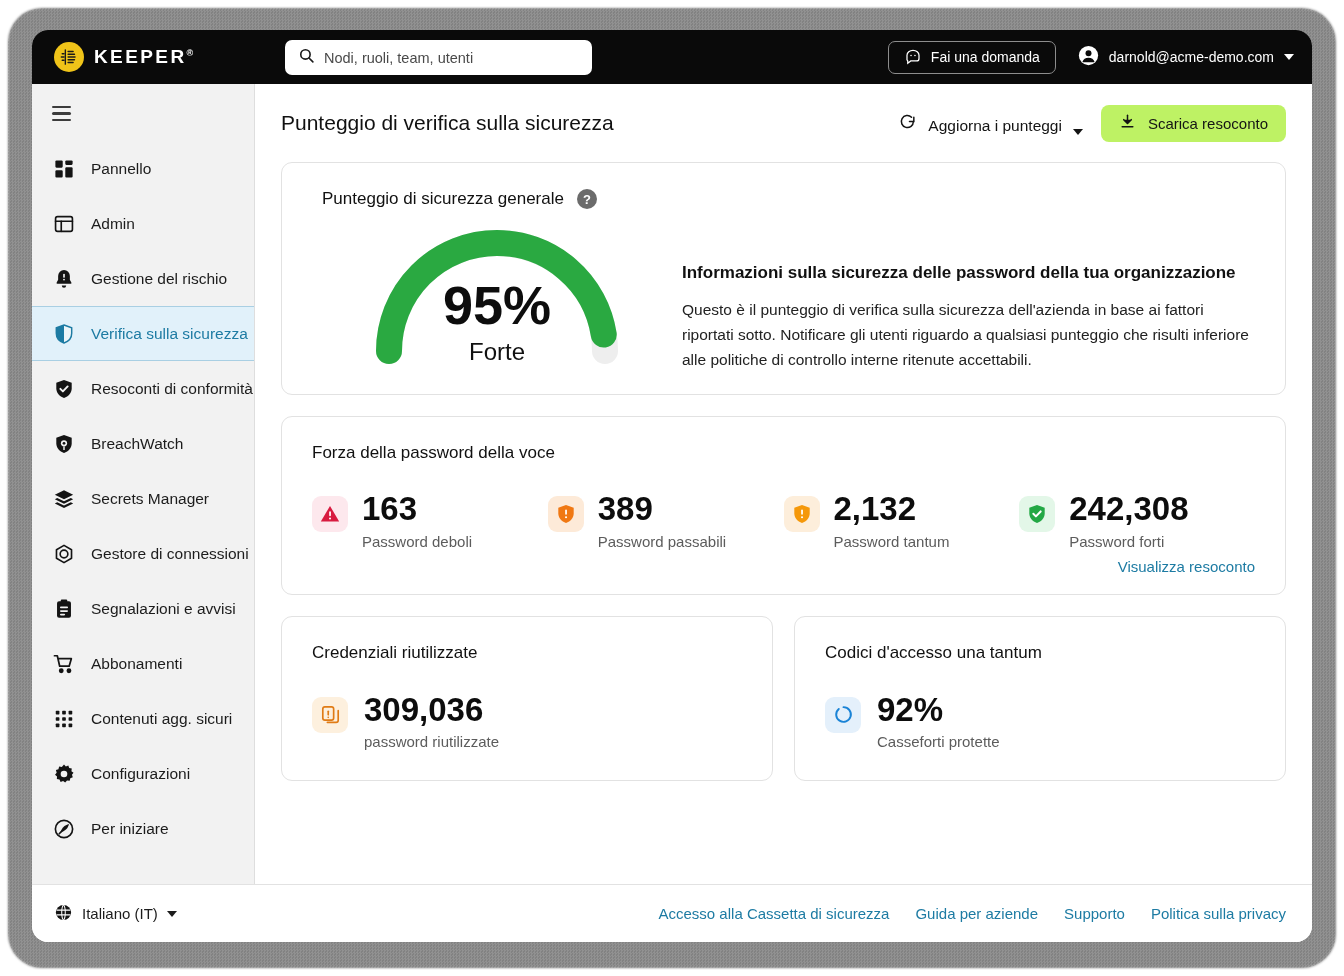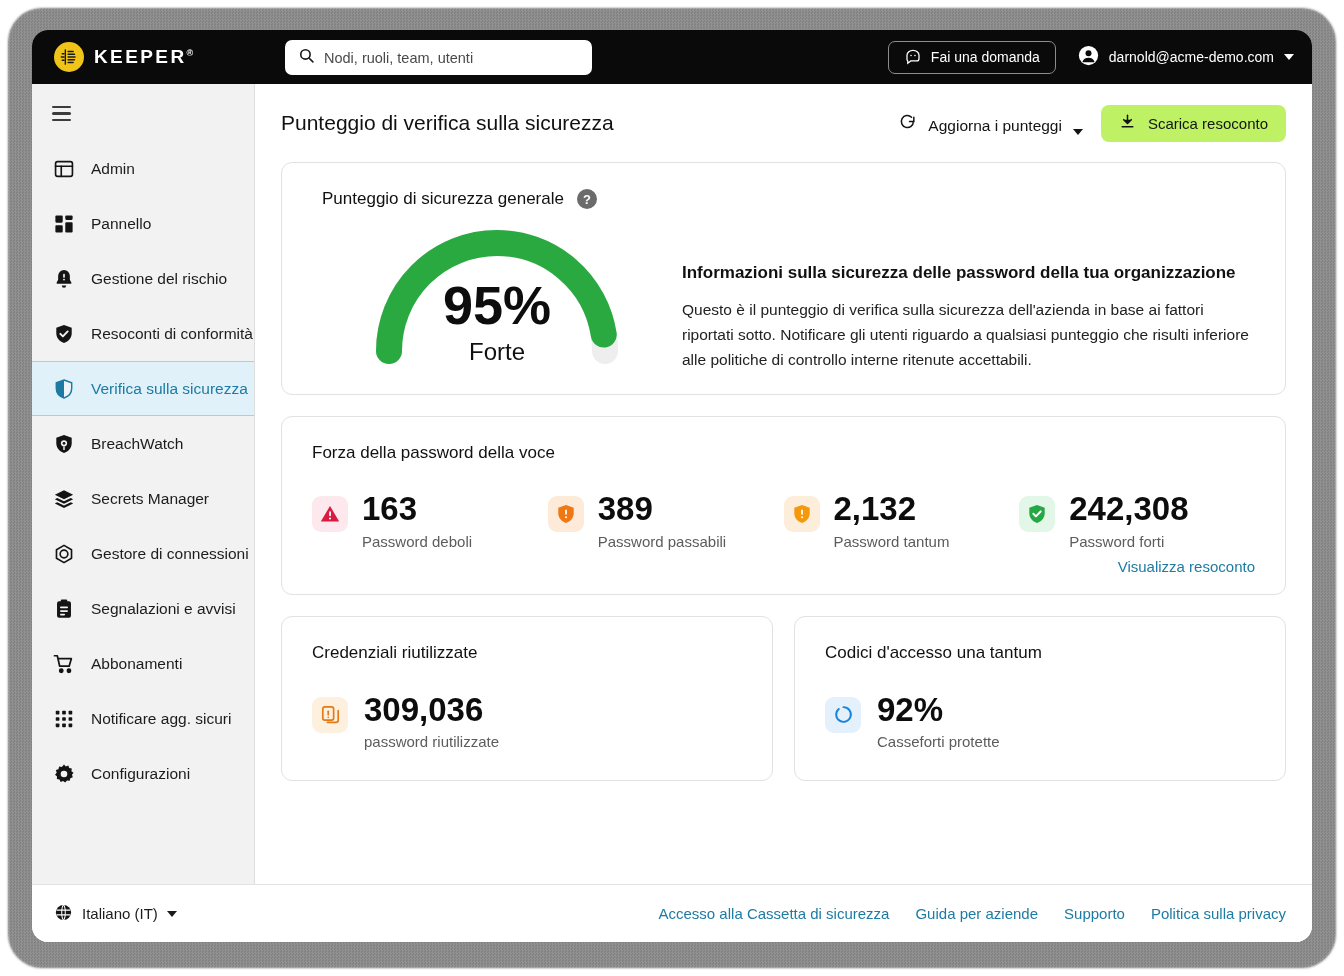--- a/index.html
+++ b/index.html
@@ -317,68 +317,68 @@
 
       <div class="sidebar">
         <div class="hamburger">
           <span></span>
             <span></span>
             <span></span>
         </div>
         <div class="nav" id="nav">
             <div class="nav-item">
               <span class="ico">
-                <svg width="22" height="22" viewBox="0 0 24 24" fill="none" stroke="#141414" stroke-width="1.8" stroke-linecap="round" stroke-linejoin="round">
-                  <rect x="2.8" y="4" width="18.4" height="16" rx="2.2"></rect>
-                  <path d="M2.8 9h18.4"></path>
-                  <path d="M9 9v11"></path>
-                </svg>
-              </span>
-              <span>Admin</span>
-            </div>
-            <div class="nav-item">
-              <span class="ico">
                 <svg width="22" height="22" viewBox="0 0 24 24" fill="#141414">
                   <rect x="2.6" y="2.6" width="8" height="8" rx="1.2"></rect>
                   <rect x="13.4" y="2.6" width="8" height="5" rx="1.2"></rect>
                   <rect x="13.4" y="10.2" width="8" height="11.2" rx="1.2"></rect>
                   <rect x="2.6" y="13.4" width="8" height="8" rx="1.2"></rect>
                 </svg>
               </span>
               <span>Pannello</span>
             </div>
             <div class="nav-item">
               <span class="ico">
+                <svg width="22" height="22" viewBox="0 0 24 24" fill="none" stroke="#141414" stroke-width="1.8" stroke-linecap="round" stroke-linejoin="round">
+                  <rect x="2.8" y="4" width="18.4" height="16" rx="2.2"></rect>
+                  <path d="M2.8 9h18.4"></path>
+                  <path d="M9 9v11"></path>
+                </svg>
+              </span>
+              <span>Admin</span>
+            </div>
+            <div class="nav-item">
+              <span class="ico">
                 <svg width="22" height="22" viewBox="0 0 24 24" fill="#141414">
                   <path d="M12 2.2a6.4 6.4 0 0 1 6.4 6.4v4.2l1.6 3.1a.9.9 0 0 1-.8 1.3H4.8a.9.9 0 0 1-.8-1.3l1.6-3.1V8.6A6.4 6.4 0 0 1 12 2.2z"></path>
                   <path d="M9.6 19.1h4.8a2.4 2.4 0 0 1-4.8 0z"></path>
                   <rect x="11.1" y="6.2" width="1.8" height="4.6" rx="0.9" fill="#f2f2f2"></rect>
                   <circle cx="12" cy="12.6" r="1" fill="#f2f2f2"></circle>
                 </svg>
               </span>
               <span>Gestione del rischio</span>
             </div>
-            <div class="nav-item">
-              <span class="ico">
-                <svg width="22" height="22" viewBox="0 0 24 24">
-                  <path d="M12 2.2 20.4 5.3v6c0 5.3-3.5 9-8.4 10.5C7.1 20.3 3.6 16.6 3.6 11.3v-6z" fill="#141414"></path>
-                  <path d="m8 11.8 2.8 2.8 5.2-5.4" fill="none" stroke="#f2f2f2" stroke-width="2.1" stroke-linecap="round" stroke-linejoin="round"></path>
-                </svg>
-              </span>
-              <span>Resoconti di conformità</span>
-            </div>
             <div class="nav-item active">
               <span class="ico">
                 <svg width="22" height="22" viewBox="0 0 24 24">
                   <path d="M12 2.2 20.4 5.3v6c0 5.3-3.5 9-8.4 10.5C7.1 20.3 3.6 16.6 3.6 11.3v-6z" fill="#1d7ba3"></path>
                   <path d="M12 2.2 20.4 5.3v6c0 5.3-3.5 9-8.4 10.5z" fill="#ffffff" opacity="0.92"></path>
                   <path d="M12 2.2 20.4 5.3v6c0 5.3-3.5 9-8.4 10.5C7.1 20.3 3.6 16.6 3.6 11.3v-6z" fill="none" stroke="#1d7ba3" stroke-width="1.6"></path>
                 </svg>
               </span>
               <span>Verifica sulla sicurezza</span>
+            </div>
+            <div class="nav-item">
+              <span class="ico">
+                <svg width="22" height="22" viewBox="0 0 24 24">
+                  <path d="M12 2.2 20.4 5.3v6c0 5.3-3.5 9-8.4 10.5C7.1 20.3 3.6 16.6 3.6 11.3v-6z" fill="#141414"></path>
+                  <path d="m8 11.8 2.8 2.8 5.2-5.4" fill="none" stroke="#f2f2f2" stroke-width="2.1" stroke-linecap="round" stroke-linejoin="round"></path>
+                </svg>
+              </span>
+              <span>Resoconti di conformità</span>
             </div>
             <div class="nav-item">
               <span class="ico">
                 <svg width="22" height="22" viewBox="0 0 24 24">
                   <path d="M12 2.2 20.4 5.3v6c0 5.3-3.5 9-8.4 10.5C7.1 20.3 3.6 16.6 3.6 11.3v-6z" fill="#141414"></path>
                   <circle cx="12" cy="11.2" r="3.4" fill="#f2f2f2"></circle>
                   <circle cx="12" cy="11.2" r="1.5" fill="#141414"></circle>
                   <path d="M12 14.6v4" stroke="#f2f2f2" stroke-width="1.6"></path>
                 </svg>
               </span>
@@ -434,30 +434,40 @@
                     <rect x="17" y="3" width="4" height="4" rx="0.8"></rect>
                     <rect x="3" y="10" width="4" height="4" rx="0.8"></rect>
                     <rect x="10" y="10" width="4" height="4" rx="0.8"></rect>
                     <rect x="17" y="10" width="4" height="4" rx="0.8"></rect>
                     <rect x="3" y="17" width="4" height="4" rx="0.8"></rect>
                     <rect x="10" y="17" width="4" height="4" rx="0.8"></rect>
                     <rect x="17" y="17" width="4" height="4" rx="0.8"></rect>
                   </g>
                 </svg>
               </span>
-              <span>Notificare agg. sicuri</span>
+              <span>Contenuti agg. sicuri</span>
             </div>
             <div class="nav-item">
               <span class="ico">
                 <svg width="22" height="22" viewBox="0 0 24 24" fill="#141414">
                   <path d="M12 1.6l2 2.1 2.7-1 1 2.7 2.8.6-.4 2.9 2.3 1.7-1.7 2.3.9 2.7-2.7 1.1-.7 2.8-2.9-.3-2 2.1-2.3-1.8-2.7 1.1-1.2-2.6-2.9-.5.2-2.9-2.2-1.9 1.8-2.2-.8-2.8 2.7-1 .8-2.8 2.9.4z"></path>
                   <circle cx="12" cy="12" r="3.6" fill="#f2f2f2"></circle>
                 </svg>
               </span>
               <span>Configurazioni</span>
+            </div>
+            <div class="nav-item">
+              <span class="ico">
+                <svg width="22" height="22" viewBox="0 0 24 24" fill="none" stroke="#141414" stroke-width="1.8" stroke-linecap="round" stroke-linejoin="round">
+                  <circle cx="12" cy="12" r="9.4"></circle>
+                  <path d="M8.2 15.8c2-.4 4.6-1.8 6.2-3.4s2.6-3.8 3-5.8c-2 .4-4.6 1.8-6.2 3.4S8.6 13.8 8.2 15.8z" fill="#141414" stroke="none"></path>
+                  <path d="M9.6 14.4 6.8 17.2"></path>
+                </svg>
+              </span>
+              <span>Per iniziare</span>
             </div>
           </div>
       </div>
 
       <div class="main">
 
         <div class="page-head">
           <div class="page-title">Punteggio di verifica sulla sicurezza</div>
           <div class="head-actions">
             <button class="refresh-btn">

